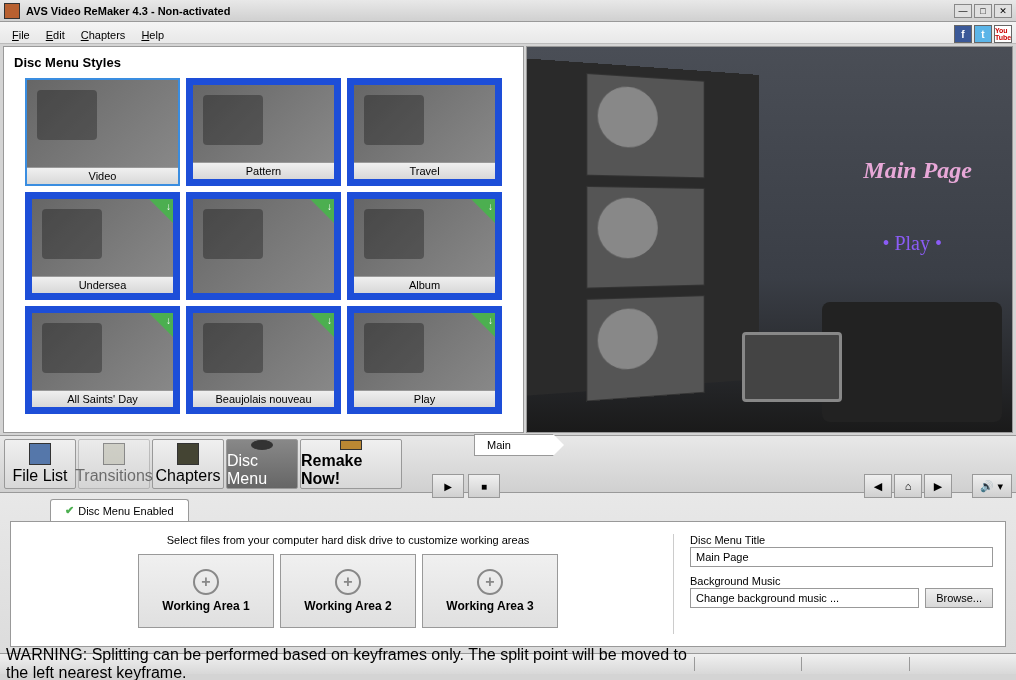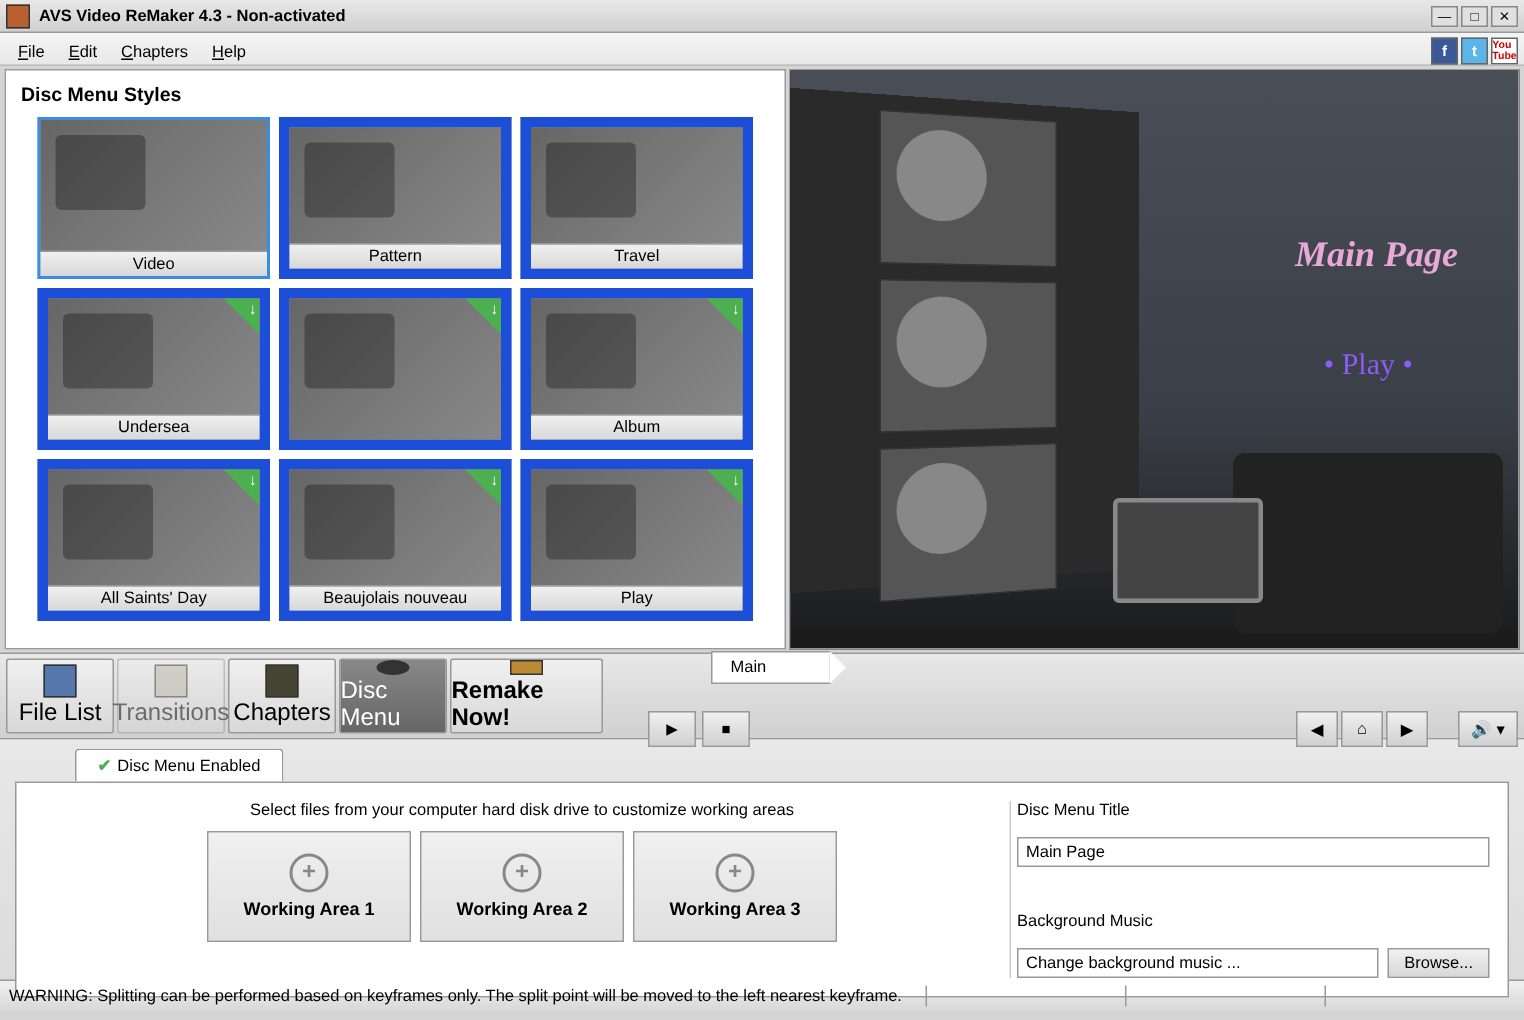--- a/index.html
+++ b/index.html
@@ -52,26 +52,26 @@
 .tab-bar { display: flex; }
 .tab { background: #fff; border: 1px solid #999; border-bottom: none; padding: 4px 14px; border-radius: 3px 3px 0 0; display: flex; align-items: center; gap: 4px; margin-left: 40px;}
 .check-icon { color: #4caf50; font-weight: bold; }
 .tab-content { flex: 1; background: #fff; border: 1px solid #999; display: flex; padding: 12px; }
 .working-areas { flex: 1; }
 .wa-instruction { text-align: center; margin-bottom: 8px; }
 .wa-grid { display: flex; gap: 6px; justify-content: center; }
 .wa-card { width: 136px; height: 74px; border: 1px solid #999; background: linear-gradient(#f0f0f0, #e0e0e0); display: flex; flex-direction: column; align-items: center; justify-content: center; cursor: pointer; }
 .wa-plus { width: 26px; height: 26px; border: 2px solid #888; border-radius: 50%; display: flex; align-items: center; justify-content: center; color: #888; font-weight: bold; font-size: 16px; margin-bottom: 4px;}
 .wa-label { font-weight: bold; font-size: 12px; }
-.form-side { width: 320px; border-left: 1px solid #ccc; padding-left: 4px; display: flex; flex-direction: column; gap: 12px; }
+.form-side { width: 320px; border-left: 1px solid #ccc; padding-left: 16px; display: flex; flex-direction: column; gap: 1px; }
 .form-label { font-size: 11px; }
 .form-input { width: 100%; border: 1px solid #999; padding: 3px 5px; font-size: 11px; }
 .form-row { display: flex; gap: 6px; align-items: center; }
 .browse-btn { border: 1px solid #999; background: linear-gradient(#f0f0f0, #d8d8d8); padding: 3px 10px; cursor: pointer; font-size: 11px; }
-.statusbar { height: 21px; background: linear-gradient(#f0f0f0, #d8d8d8); border-top: 1px solid #999; display: flex; align-items: center; padding: 0 6px; font-size: 11px; }
+.statusbar { height: 21px; background: linear-gradient(#f0f0f0, #d8d8d8); border-top: 1px solid #999; display: flex; align-items: center; padding: 0 6px; font-size: 16px; }
 .status-sep { width: 1px; height: 14px; background: #999; margin: 0 6px; }
 .right-col { display:flex; flex-direction:column; flex:1; margin-left: 20px;}
 .crumb-row { display:flex; align-items:center; height: 22px; margin-top: 4px;}
 </style>
 </head>
 <body>
 
 <div class="titlebar">
   <div class="titlebar-icon"></div>
   <div class="titlebar-text">AVS Video ReMaker 4.3 - Non-activated</div>

